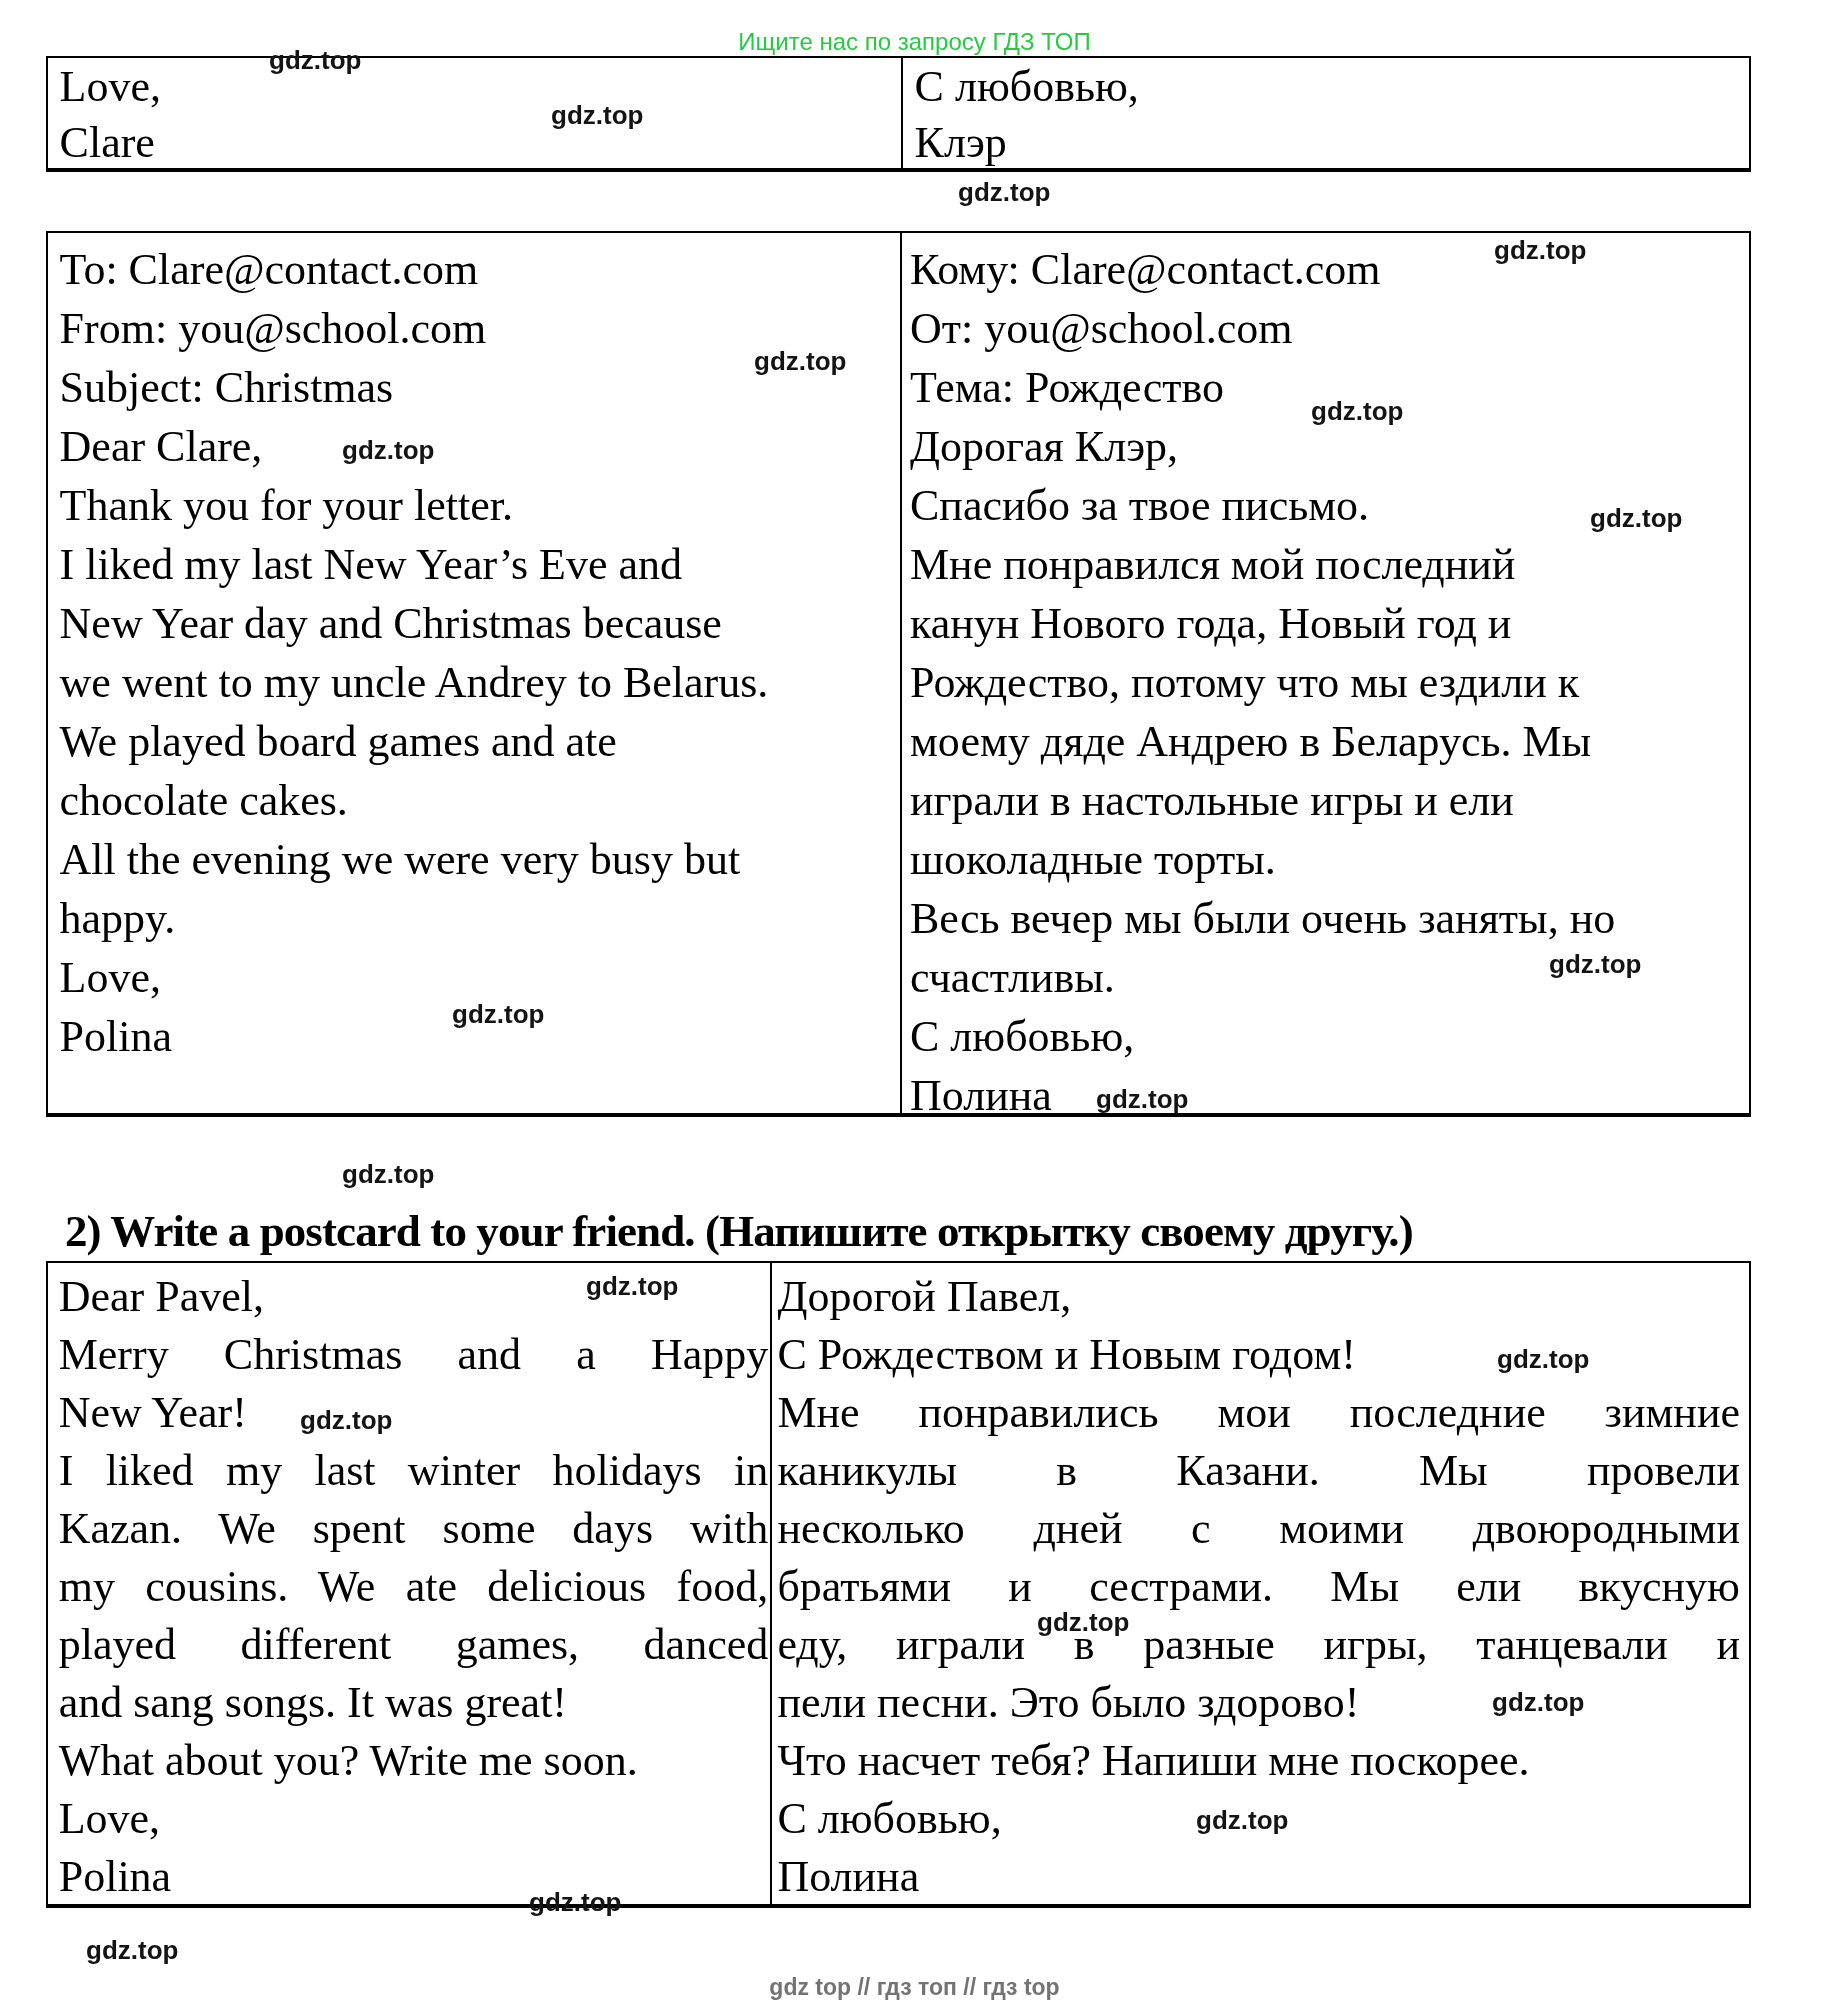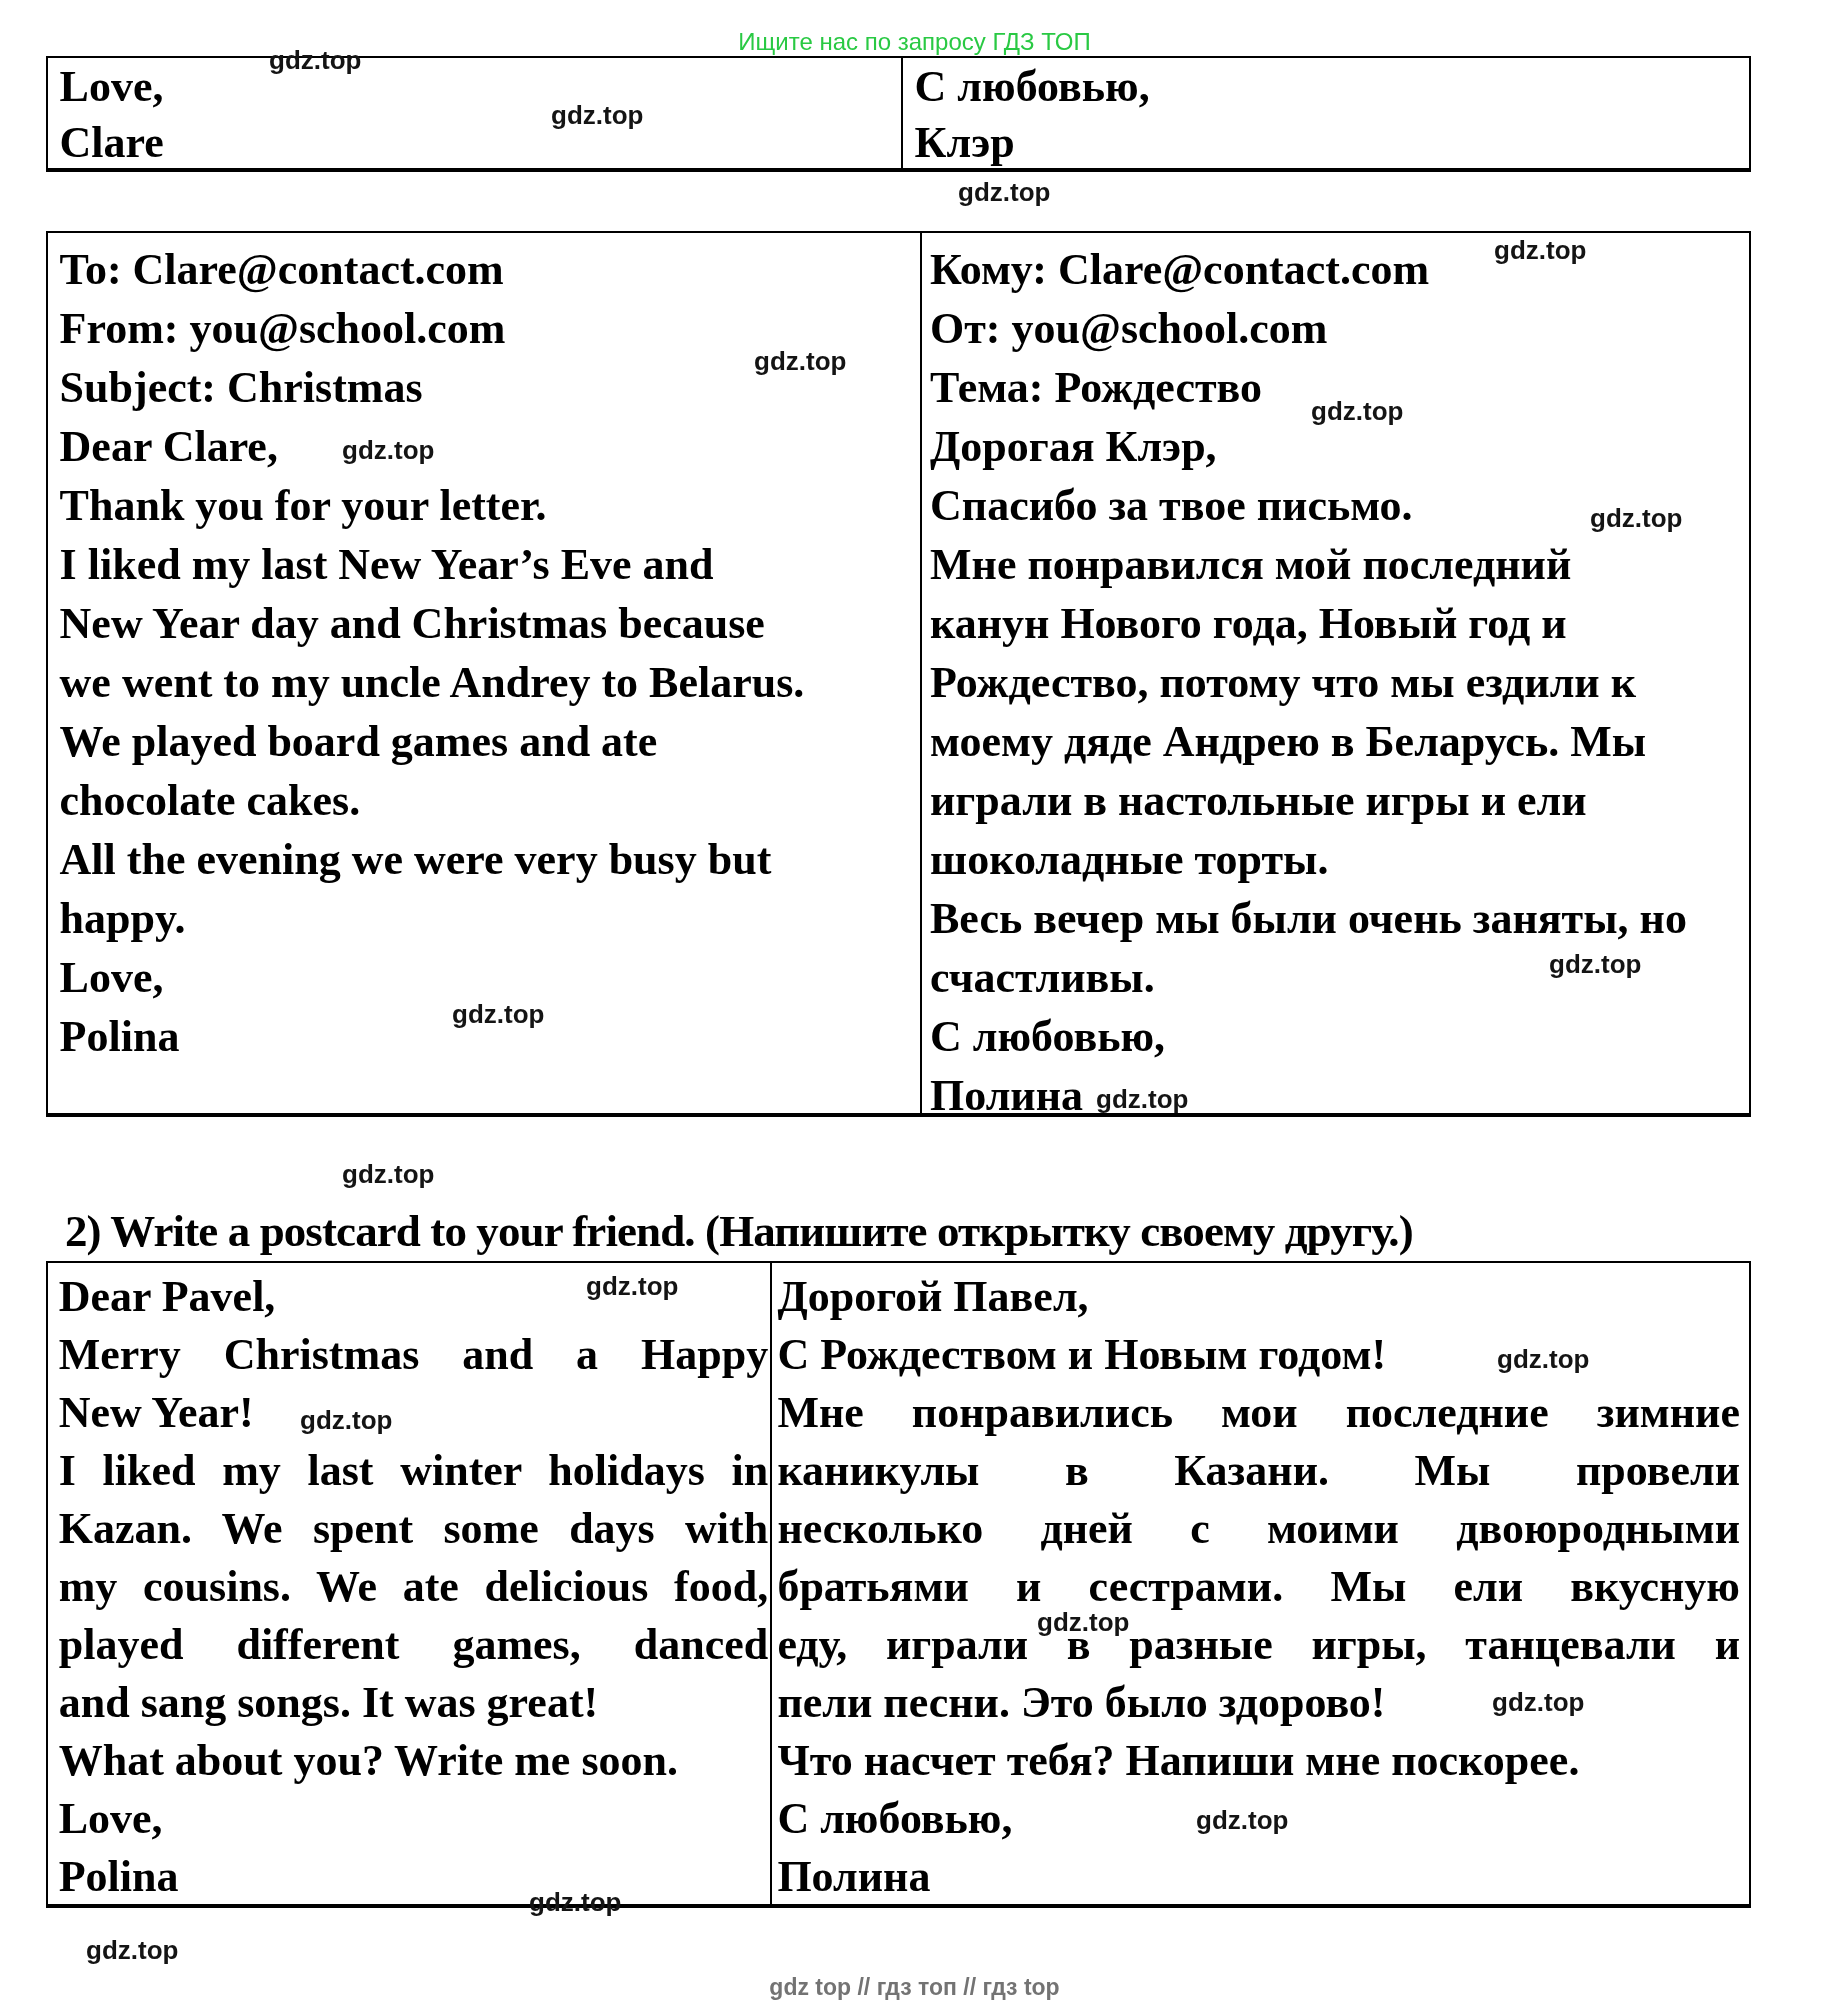--- a/index.html
+++ b/index.html
@@ -15,23 +15,23 @@
   .footer {
     position:absolute; top:1974px; left:0; width:100%; text-align:center;
     font-family:"Liberation Sans", sans-serif; font-size:23px; color:#737373; font-weight:bold;
   }
   .tbl {
     position:absolute; box-sizing:border-box; background:transparent;
     border:2.7px solid #000; border-bottom-width:4.5px;
     display:flex; align-items:stretch;
   }
   #t1 { left:46px; top:56px;   width:1705px; height:116px; }
-  #t2 { left:46px; top:231px;  width:1705px; height:886px;gap:20px; }
+  #t2 { left:46px; top:231px;  width:1705px; height:886px; }
   #t3 { left:46px; top:1261px; width:1705px; height:647px; }
-  .cell { box-sizing:border-box; font-size:44px;font-weight:bold; }
+  .cell { box-sizing:border-box; font-size:44px; }
   .cell.rightcell { border-left:2.7px solid #000; flex:1; }
   #t1 .cell { line-height:56px; padding:0.9px 0 0 11.6px; }
   #t1 .leftcell { width:853px; }
   #t2 .cell { line-height:59px; }
   #t2 .leftcell  { width:852px; padding:7.2px 0 0 11.6px; }
   #t2 .rightcell { padding:7.2px 7.2px 0 8px; }
   #t3 .cell { line-height:58px; }
   #t3 .leftcell  { width:722px; padding:4.5px 1.8px 0 10.7px; }
   #t3 .rightcell { padding:4.5px 9px 0 5.4px; }
   .line { white-space:nowrap; }

